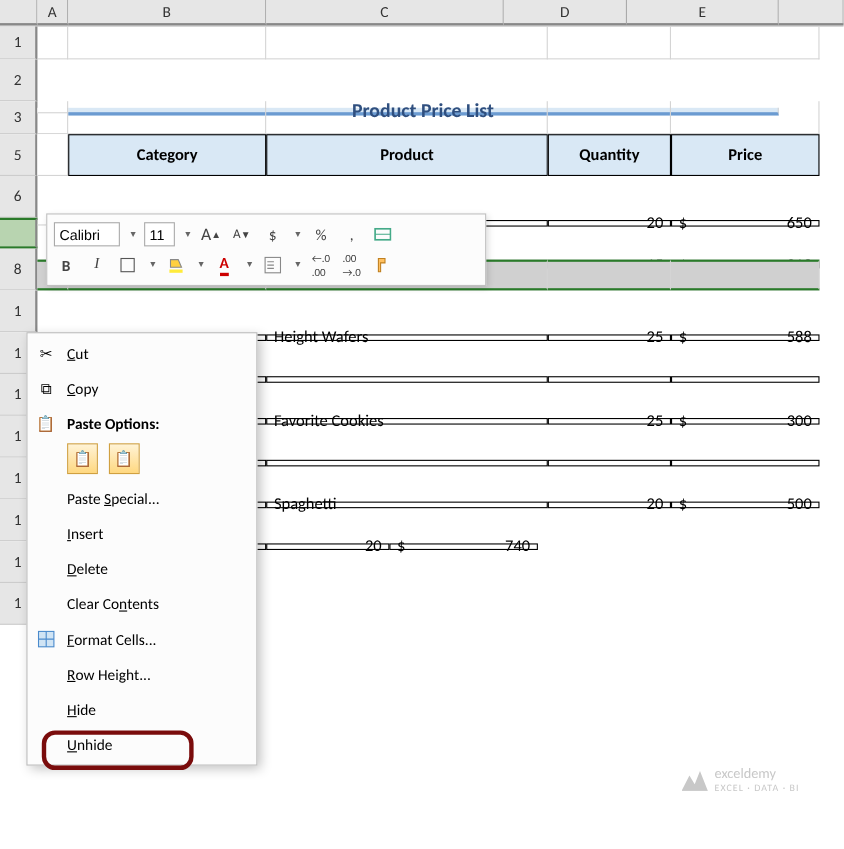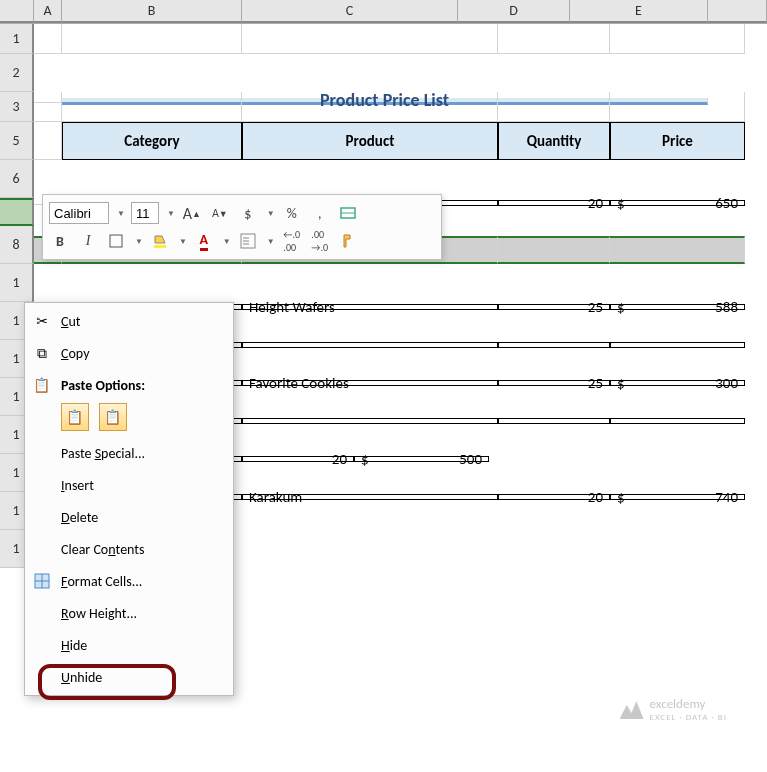--- a/index.html
+++ b/index.html
@@ -209,33 +209,33 @@
         <div class="cell A"></div>
         <div class="cell B"></div>
         <div class="cell C"></div>
         <div class="cell D"></div>
         <div class="cell E"></div>
       </div>
 
     <div class="row tbody">
       <div class="cell A"></div>
         <div class="cell B"></div>
+      <div class="cell C">Spaghetti</div>
       <div class="cell D">20</div>
       <div class="cell E">
           <span class="price-cell">
             <span>$</span>
             <span>500</span>
           </span>
         </div>
     </div>
 
     <div class="row tbody">
       <div class="cell A"></div>
         <div class="cell B"></div>
-      <div class="cell C">Karakum</div>
       <div class="cell D">20</div>
       <div class="cell E">
           <span class="price-cell">
             <span>$</span>
             <span>740</span>
           </span>
         </div>
     </div>
   </div>
 </div>

